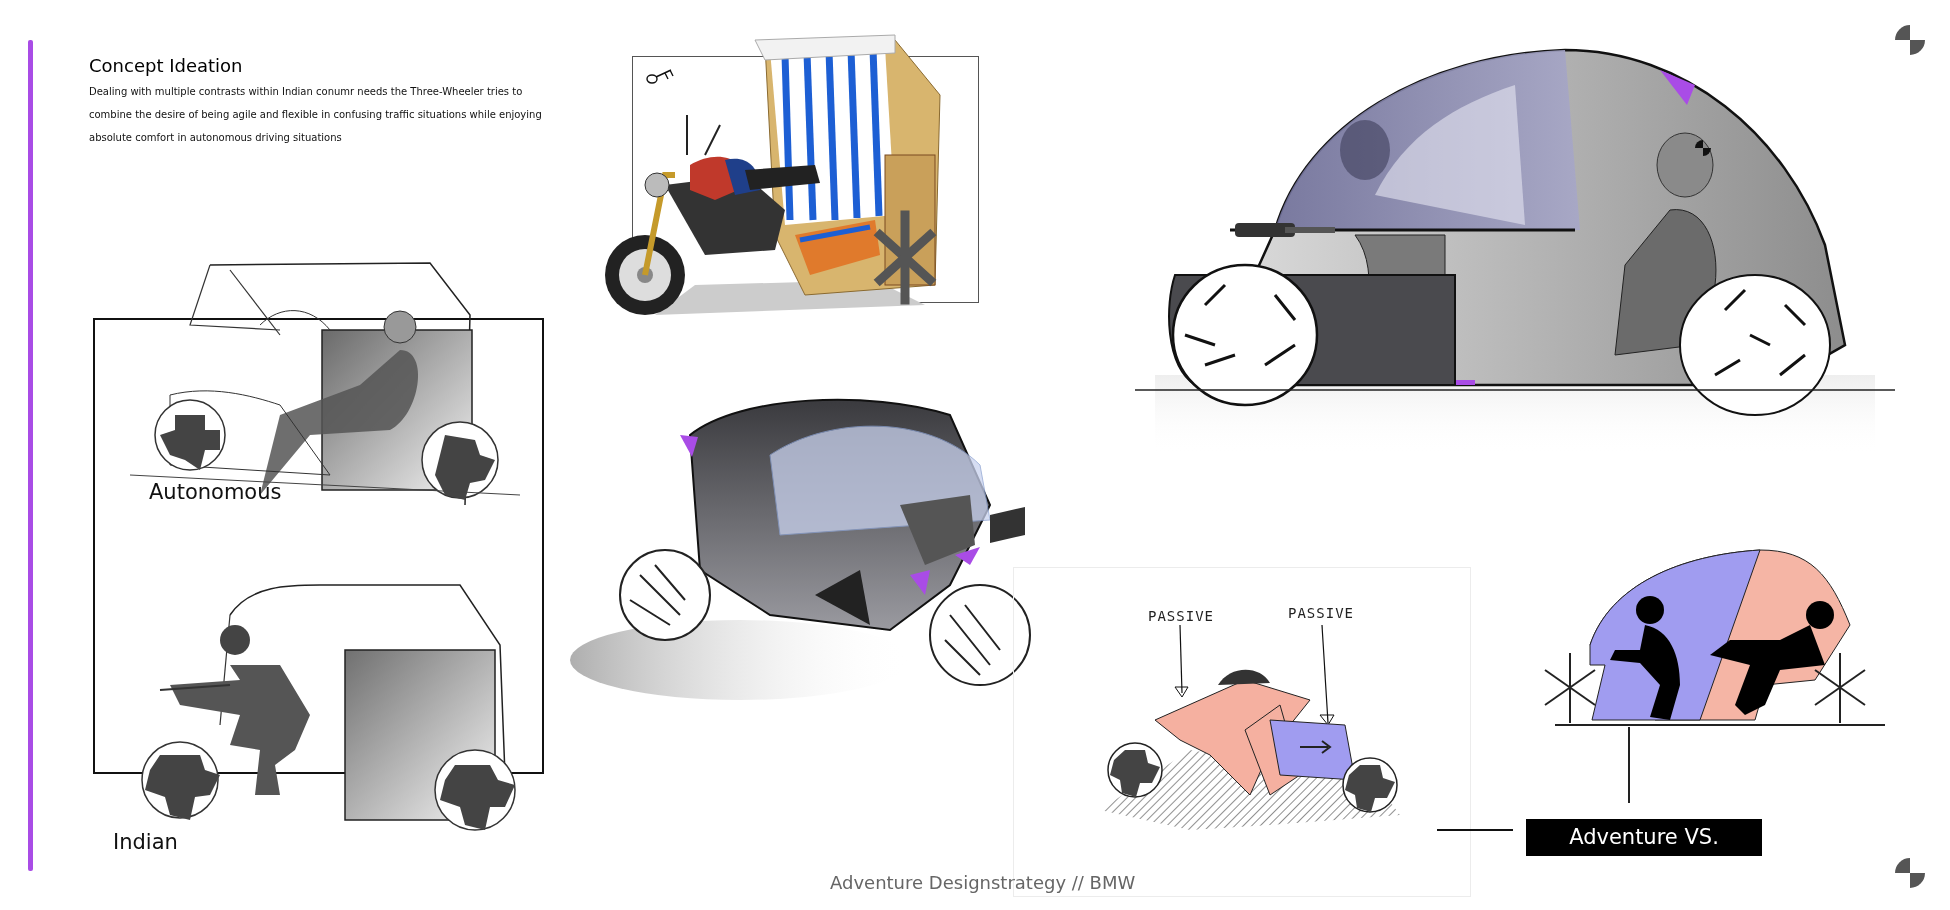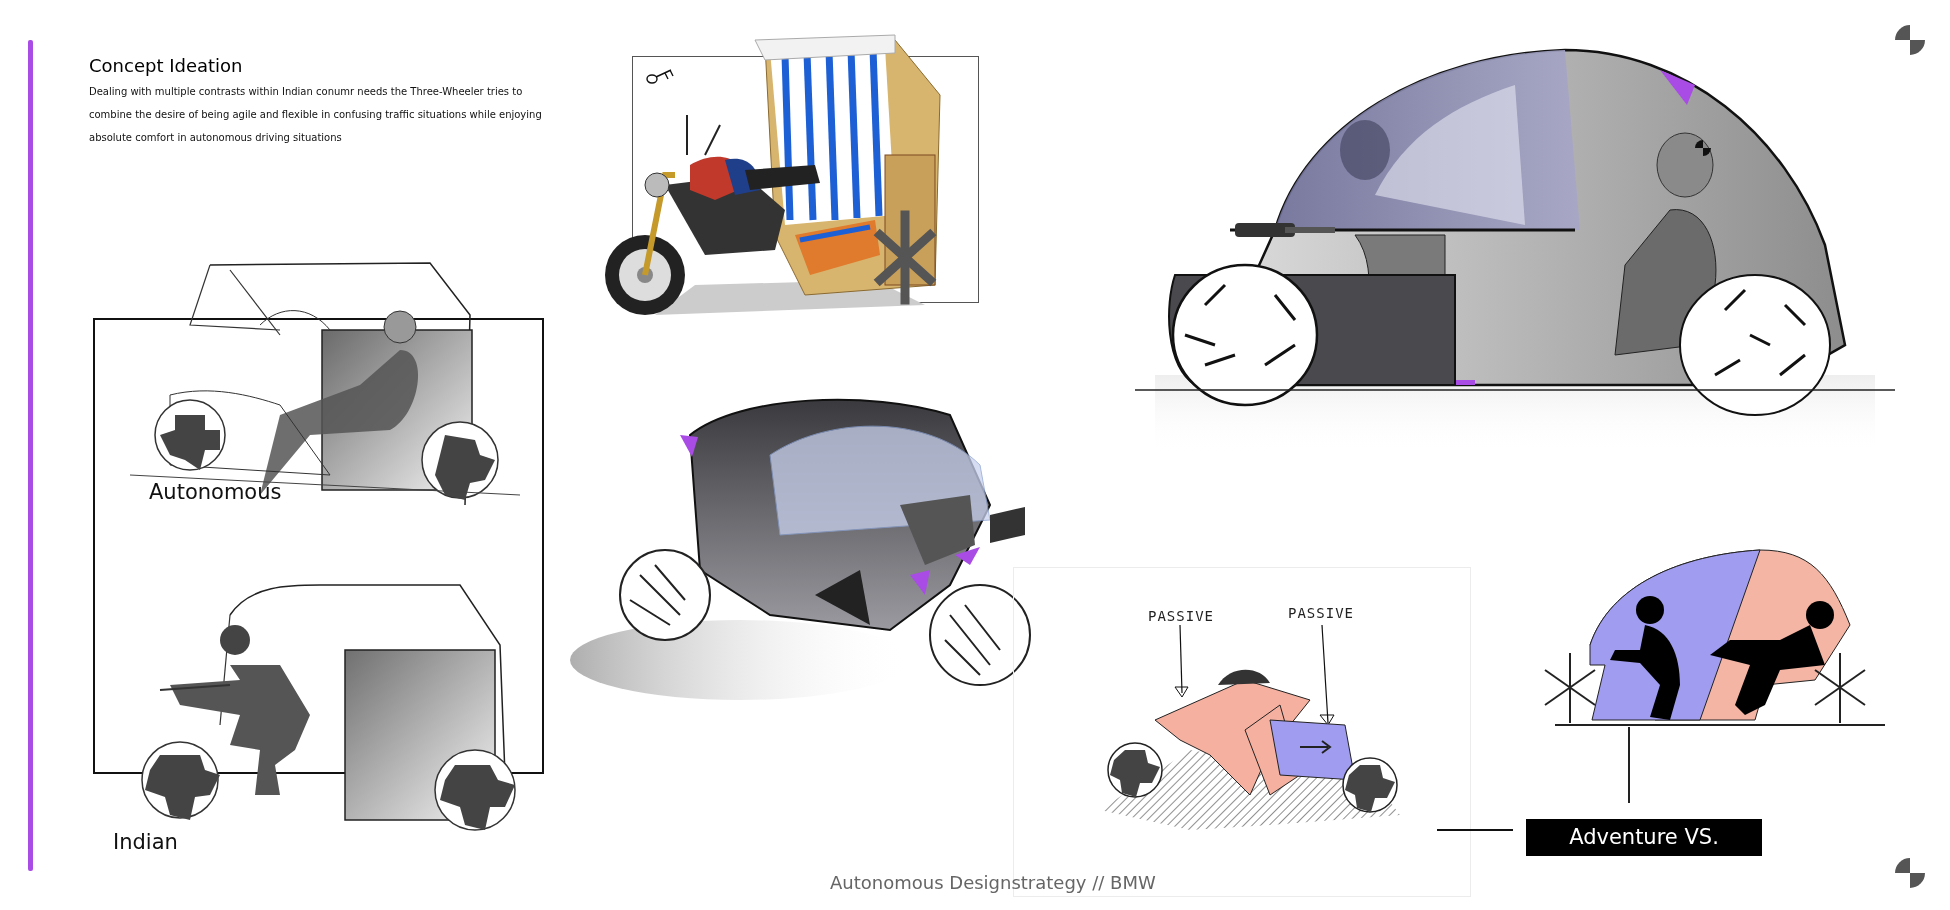--- a/index.html
+++ b/index.html
@@ -252,13 +252,13 @@
       <line x1="285" y1="125" x2="335" y2="160"></line>
       <line x1="285" y1="160" x2="335" y2="125"></line>
     </g>
     <line x1="25" y1="180" x2="355" y2="180" stroke="#222" stroke-width="2"></line>
     <line x1="99" y1="182" x2="99" y2="258" stroke="#222" stroke-width="2"></line>
   </svg>
 </div>
 <div class="abs connector"></div>
 <div class="abs badge">Adventure VS. Comfort</div>
 
-<div class="abs footer">Autonomous Designstrategy // BMW</div>
+<div class="abs footer">Adventure Designstrategy // BMW</div>
 
 </body></html>

